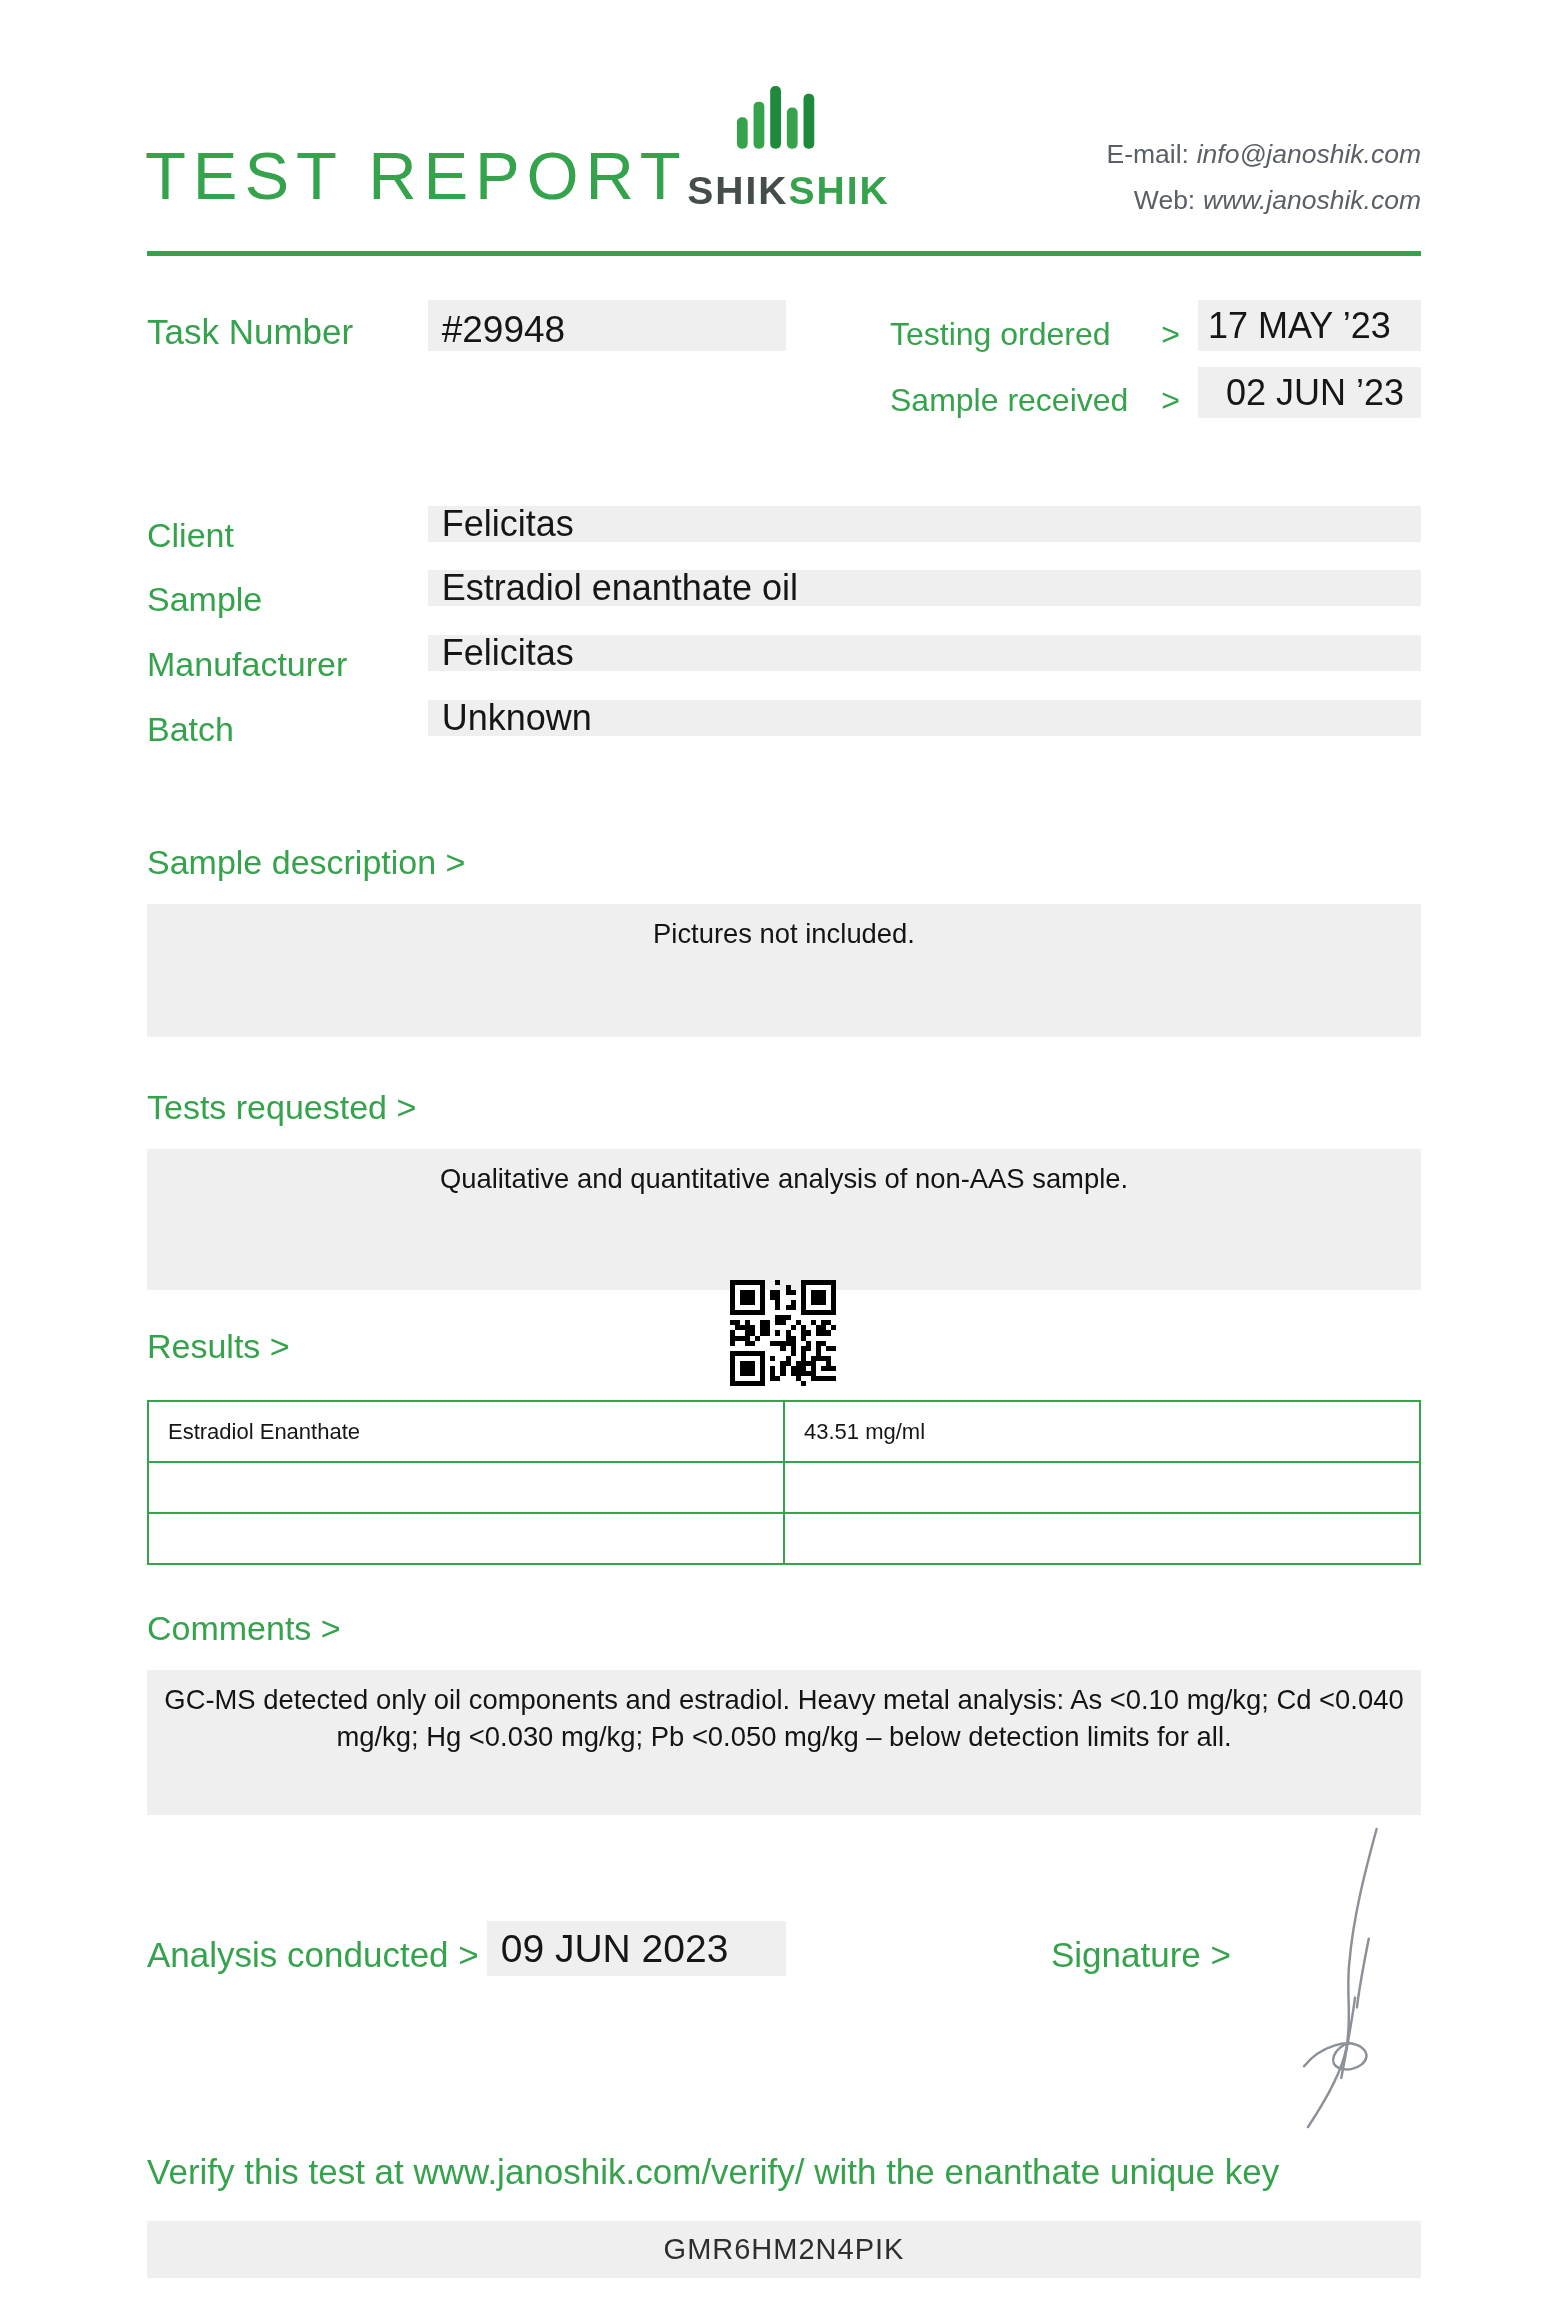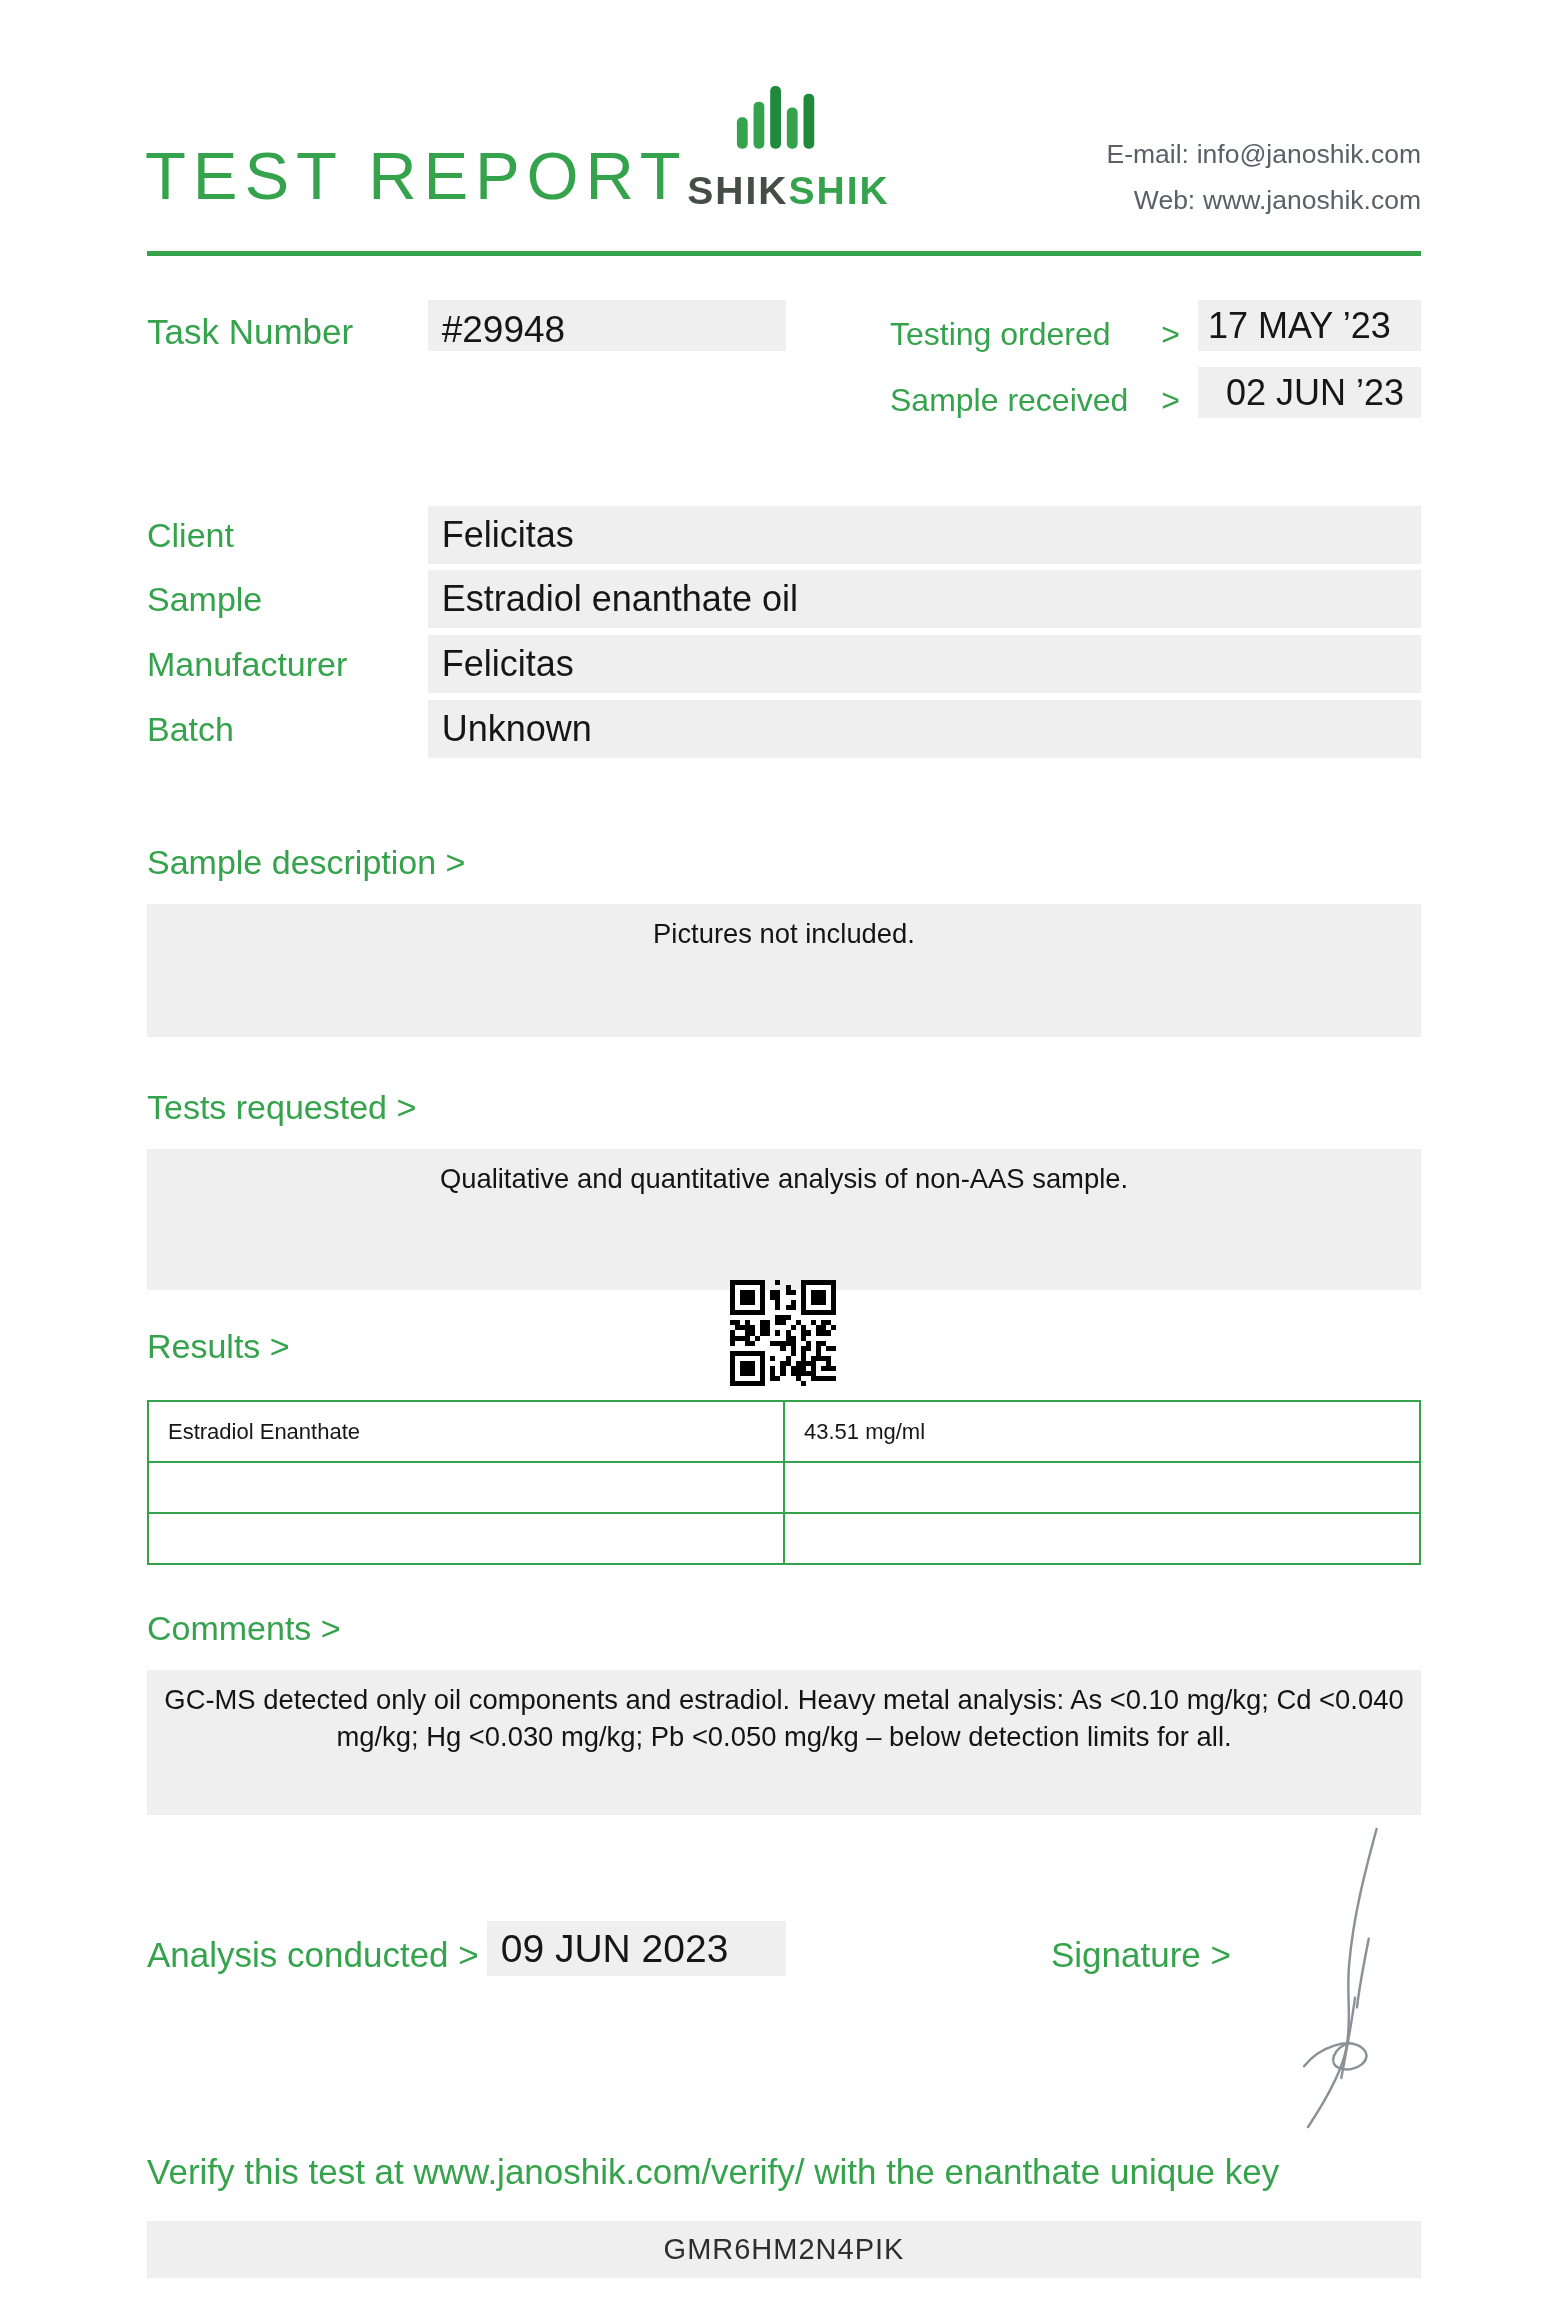--- a/index.html
+++ b/index.html
@@ -13,34 +13,34 @@
   *{margin:0;padding:0;box-sizing:border-box;}
   body{background:#ffffff;font-family:"Liberation Sans",sans-serif;color:var(--ink);}
   .page{position:relative;width:1568px;height:2313px;background:#ffffff;overflow:hidden;}
 
   
   .title{position:absolute;left:145px;top:137px;font-size:67px;font-weight:400;letter-spacing:6.9px;color:var(--accent);}
   .logo-icon{position:absolute;left:733px;top:84px;width:94px;height:65px;}
   .logo-text{position:absolute;left:676px;top:169px;width:225px;text-align:center;font-size:39px;font-weight:700;letter-spacing:2px;color:var(--logo-dark);}
   .logo-text .shik{color:var(--accent);}
   .contact{position:absolute;right:147px;top:131px;text-align:right;font-size:26.5px;color:var(--muted);line-height:1.75;}
-  .contact .cv{margin-left:7.8px;}
+  .contact .cv{margin-left:7.8px;font-style:italic;}
   .rule{position:absolute;left:147px;right:147px;top:251px;height:4.9px;background:var(--accent);}
 
   
   .task-label{position:absolute;left:147px;top:312px;font-size:35px;color:var(--accent);}
   .task-value{position:absolute;left:428px;top:300px;width:358px;height:51px;background:var(--box);display:flex;align-items:flex-end;padding-left:13.7px;font-size:37px;}
   .ord-label{position:absolute;left:890px;top:316px;width:290px;display:flex;justify-content:space-between;font-size:32px;color:var(--accent);}
   .ord-value{position:absolute;left:1198px;top:300px;width:223px;height:51px;background:var(--box);display:flex;align-items:center;padding-left:10px;font-size:36px;}
   .rec-label{position:absolute;left:890px;top:382px;width:290px;display:flex;justify-content:space-between;font-size:32px;color:var(--accent);}
   .rec-value{position:absolute;left:1198px;top:367px;width:223px;height:51px;background:var(--box);display:flex;align-items:center;padding-left:28px;font-size:36px;}
 
   
   .info-label{position:absolute;left:147px;font-size:34px;color:var(--accent);}
-  .info-value{position:absolute;left:428px;width:993px;height:58px;background:var(--box);display:flex;align-items:center;padding-left:13.7px;font-size:36px;}
+  .info-value{position:absolute;left:428px;width:993px;height:36px;background:var(--box);display:flex;align-items:center;padding-left:13.7px;font-size:36px;}
 
   
   .sec-title{position:absolute;left:147px;font-size:34px;color:var(--accent);}
   .sec-box{position:absolute;left:147px;width:1274px;background:var(--box);font-size:27.4px;line-height:1.35;padding:11.8px 15.7px;color:#141414;text-align:center;}
 
   
   .qr{position:absolute;left:730px;top:1280px;width:106px;height:106px;}
   .qr svg{width:100%;height:100%;fill:#000;shape-rendering:crispEdges;}
 
   

